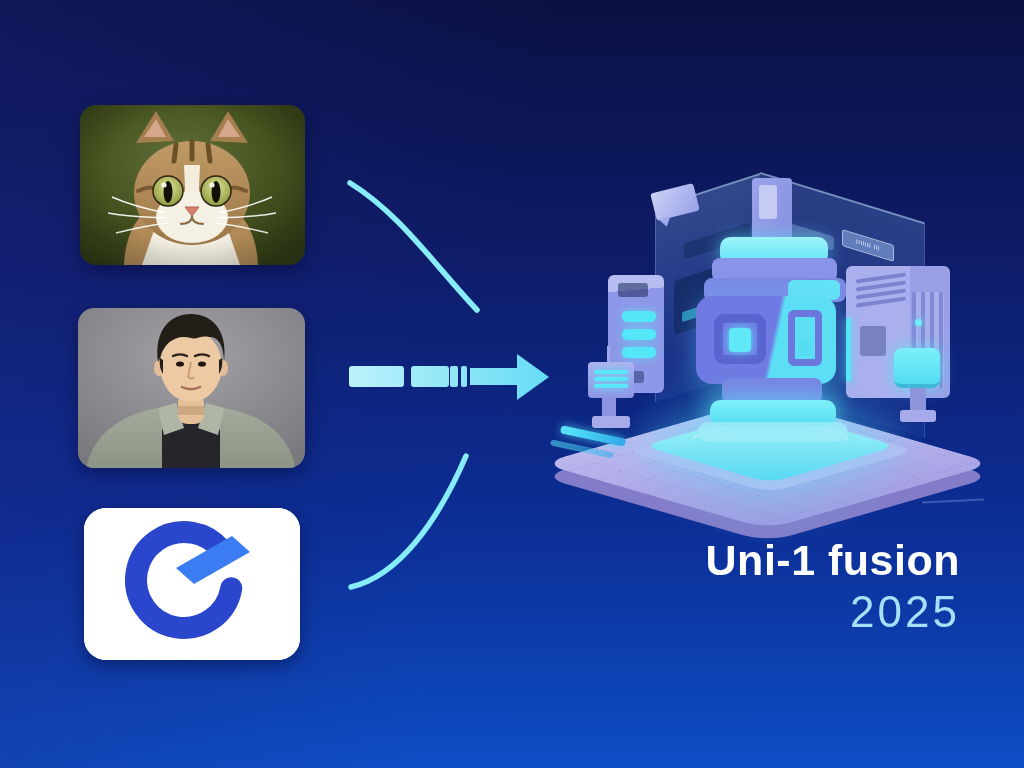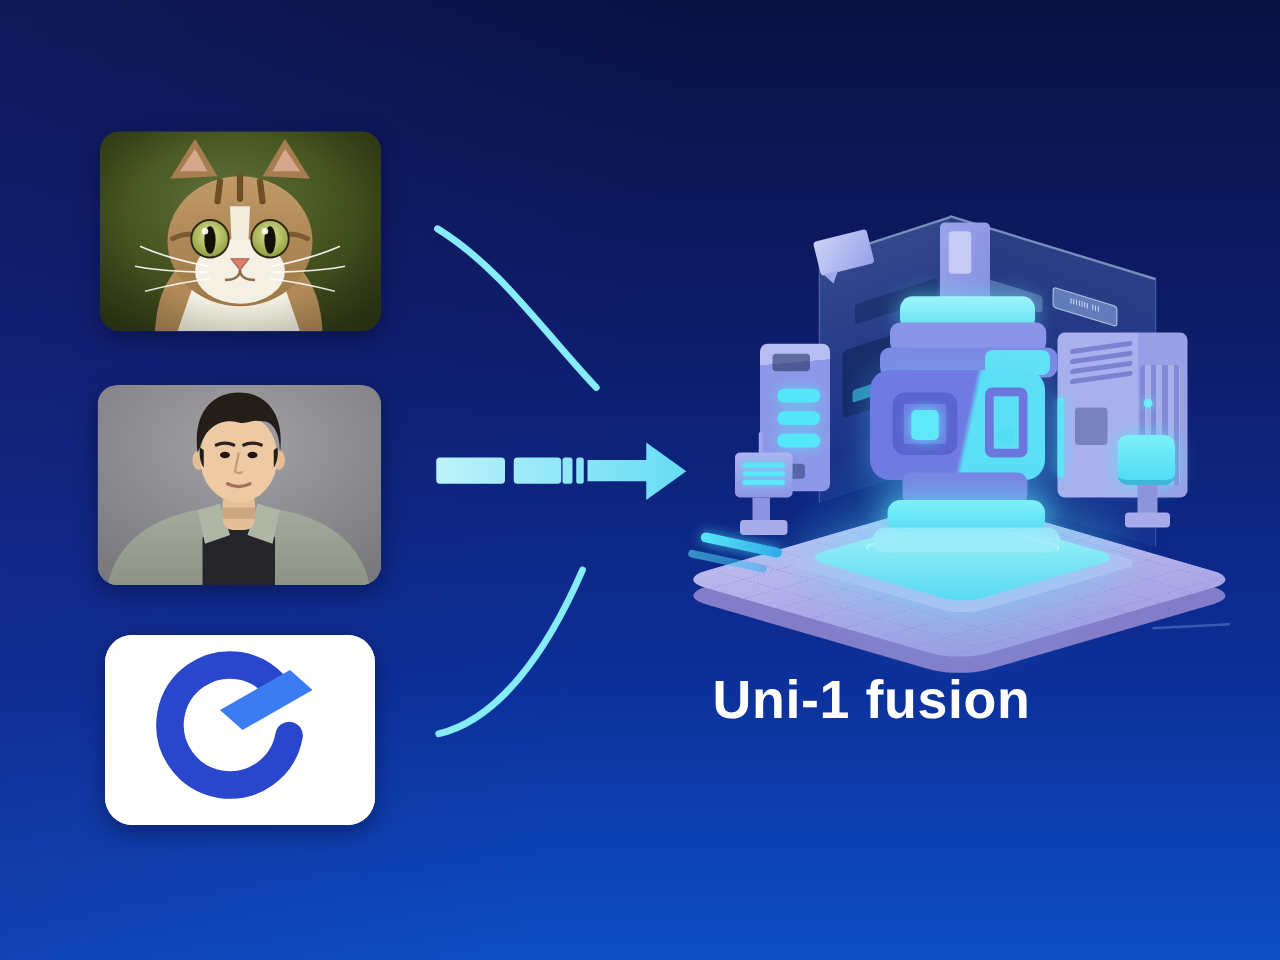--- a/index.html
+++ b/index.html
@@ -143,21 +143,21 @@
     border-radius:6px; }
   .bot-eye-right i { position:absolute; left:3px; bottom:3px; width:13px; height:15px;
     background:#55ddf4; display:block; border-radius:2px; }
   .bot-neck  { left:192px; top:228px; width:100px; height:26px; border-radius:8px; background:#7984e2; }
   .bot-neck2 { left:180px; top:250px; width:126px; height:26px; border-radius:10px;
     background:linear-gradient(180deg,#7ff0f9,#55dcf4); box-shadow:0 0 24px rgba(90,230,250,.8); }
   .bot-disc  { left:168px; top:272px; width:150px; height:20px; border-radius:10px;
     background:rgba(160,235,250,.8); }
 
   
-  .title-block { position:absolute; left:570px; top:536px; width:370px; text-align:left; }
+  .title-block { position:absolute; left:590px; top:536px; width:370px; text-align:right; }
   .title-line1 { font-size:43px; font-weight:bold; color:#ffffff; letter-spacing:.5px; }
   .title-line2 { font-size:44px; font-weight:normal; color:#a6dff7; letter-spacing:3px; margin-top:2px; }
 
   .arrows-svg { position:absolute; left:0; top:0; }
 </style>
 </head>
 <body>
 
 <div class="stage">
 
@@ -363,15 +363,16 @@
     <div class="bot-eye-right">
         <i></i>
       </div>
     <div class="bot-neck"></div>
     <div class="bot-neck2"></div>
     <div class="bot-disc"></div>
   </div>
 
   <div class="title-block">
     <div class="title-line1">Uni-1 fusion</div>
+    <div class="title-line2">2025</div>
   </div>
 
 </div>
 
 </body></html>

